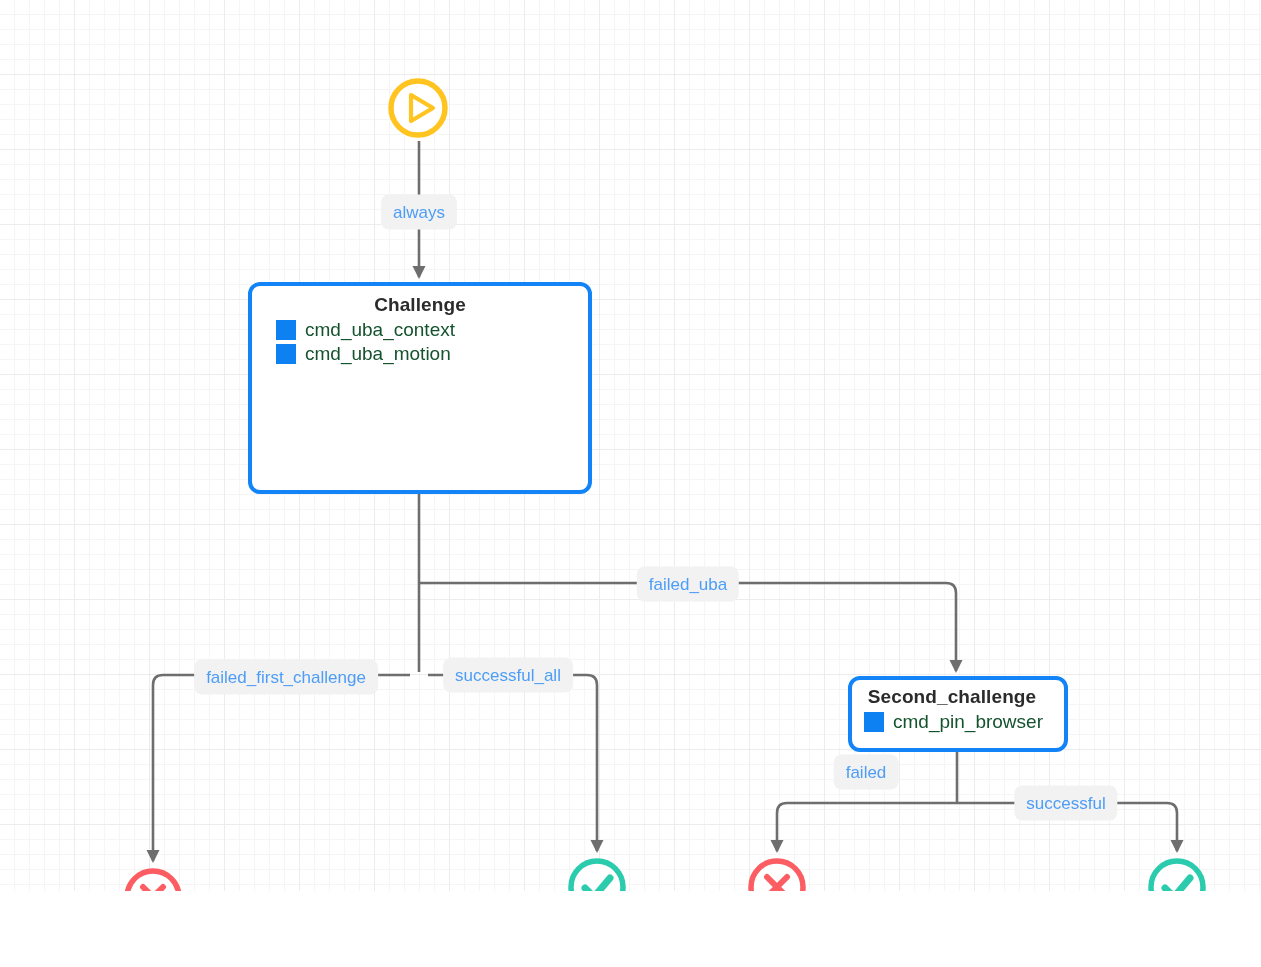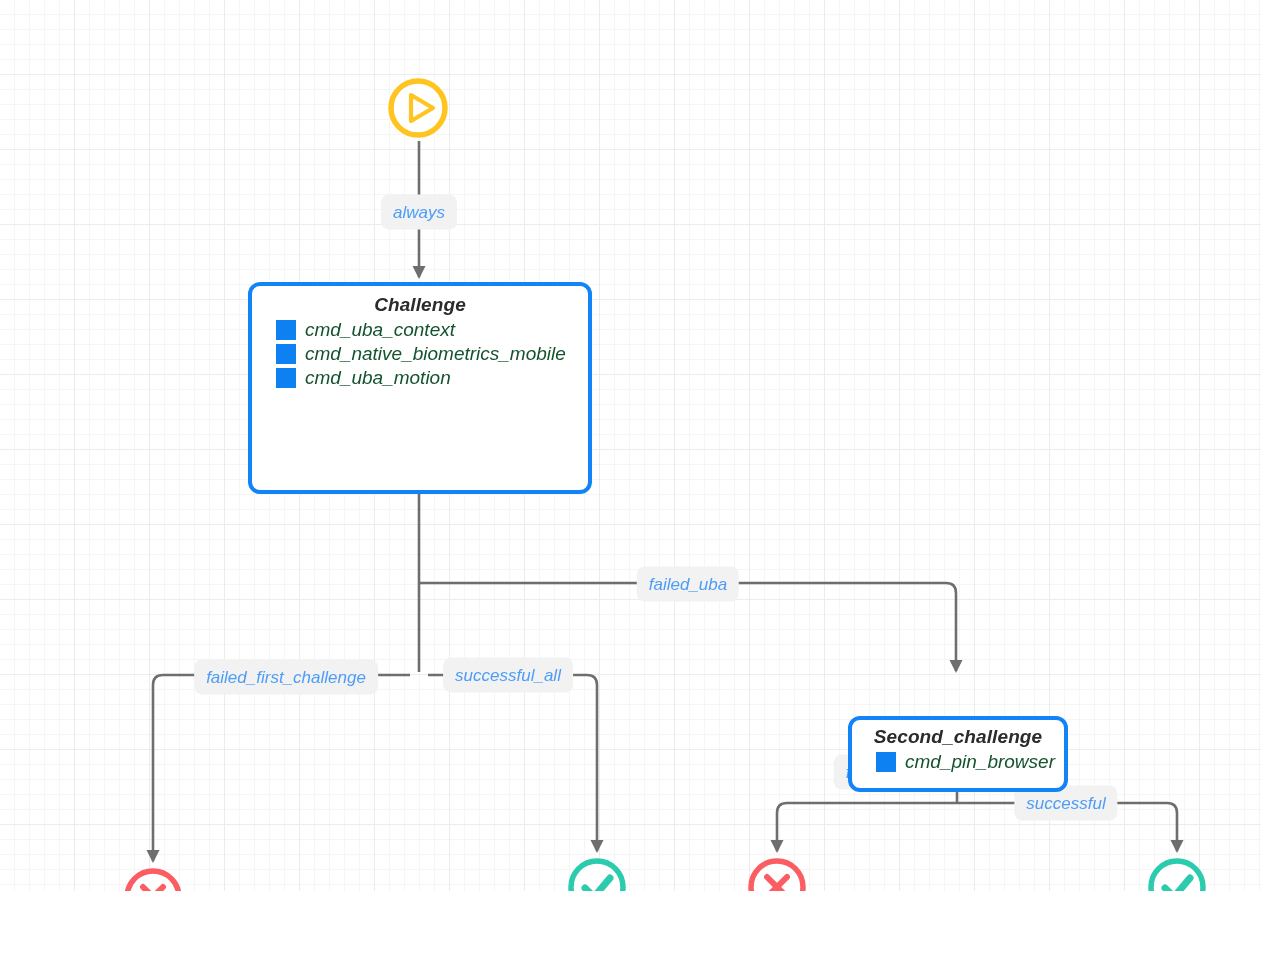--- a/index.html
+++ b/index.html
@@ -14,21 +14,20 @@
     overflow: hidden;
     background-color: #ffffff;
     background-image:
       linear-gradient(to right, #ececec 1px, transparent 1px),
       linear-gradient(to bottom, #ececec 1px, transparent 1px),
       linear-gradient(to right, #f5f5f5 1px, transparent 1px),
       linear-gradient(to bottom, #f5f5f5 1px, transparent 1px);
     background-size: 75px 75px, 75px 75px, 15px 15px, 15px 15px;
     background-position: -1px -1px, -1px -1px, -1px -1px, -1px -1px;
     font-family: "Liberation Sans", sans-serif;
-    font-style: italic;
   }
 
   #edges {
     position: absolute;
     left: 0; top: 0;
     width: 1261px;
     height: 967px;
     pointer-events: none;
   }
 
@@ -148,29 +147,25 @@
 
   <div class="node" style="left:248px; top:282px; width:344px; height:212px;">
     <div class="node-title">Challenge</div>
 
     <div class="node-row">
       <span class="swatch"></span>
       <span class="node-row-label">cmd_uba_context</span>
     </div>
     <div class="node-row">
       <span class="swatch"></span>
-      <span class="node-row-label">cmd_native_biometrics_mobile</span>
-    </div>
-    <div class="node-row">
-      <span class="swatch"></span>
       <span class="node-row-label">cmd_uba_motion</span>
     </div>
   </div>
 
-  <div class="node" style="left:848px; top:716px; width:220px; height:76px; padding:6px 12px 10px 12px;">
+  <div class="node" style="left:848px; top:676px; width:220px; height:76px; padding:6px 12px 10px 0;">
     <div class="node-title">Second_challenge</div>
     <div class="node-row" style="margin-left:12px;">
       <span class="swatch"></span>
       <span class="node-row-label">cmd_pin_browser</span>
     </div>
   </div>
 
   <div class="terminal" style="left:122px; top:866px;">
     <svg width="62" height="62" viewBox="0 0 62 62">
       <circle cx="31" cy="31" r="26" fill="#ffffff" stroke="#fb5d62" stroke-width="5.5"></circle>

